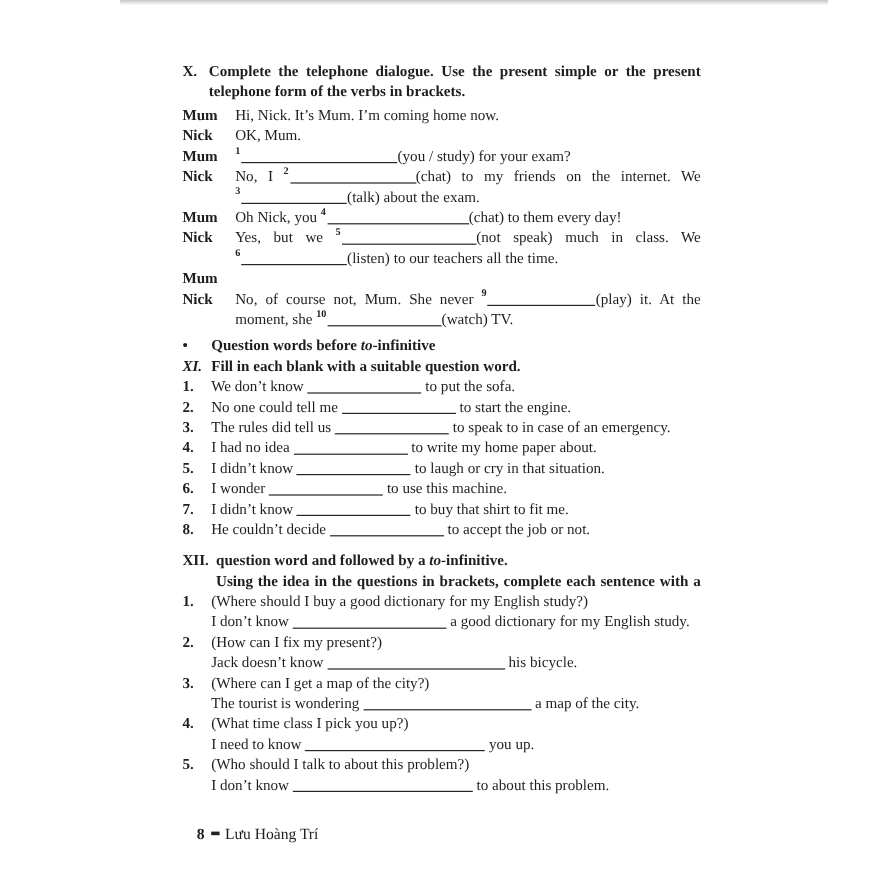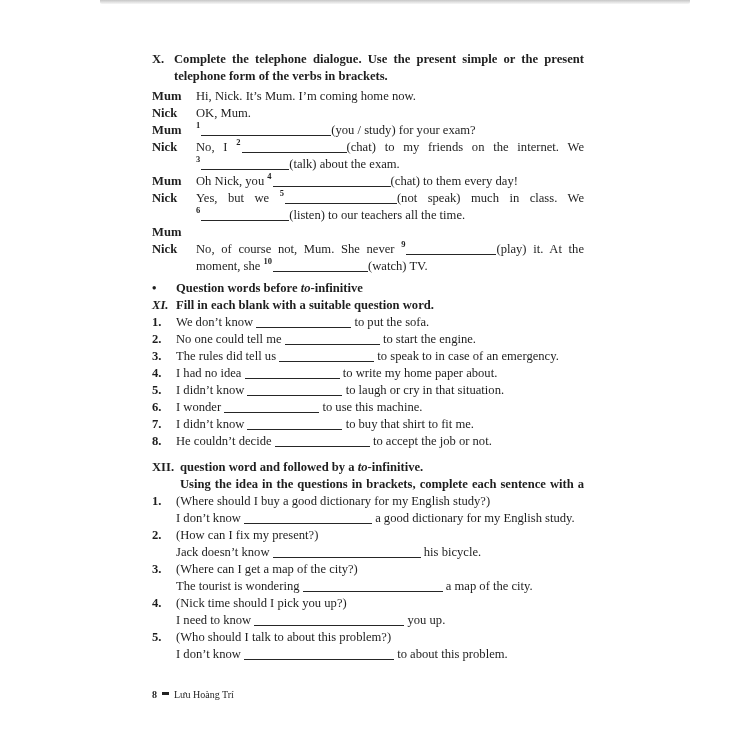--- a/index.html
+++ b/index.html
@@ -47,22 +47,22 @@
     font-weight:bold;
     line-height:0;
     position:relative;
     top:-0.5px;
     margin-right:1px;
   }
   i{font-style:italic;}
   .q-line{display:block;}
   .a-line{display:block;}
   .footer{
-    position:absolute;left:152px;top:686px;
-    font-size:10px;white-space:nowrap;
+    position:absolute;left:164px;top:686px;
+    font-size:13px;white-space:nowrap;
   }
   .footer .pg{font-weight:bold;}
   .footer .sep{
     display:inline-block;width:7px;height:3.5px;background:#222;
     margin:0 5px;vertical-align:3px;
   }
 </style>
 </head>
 <body>
 
@@ -201,21 +201,21 @@
         <div class="row">
           <div class="numcol">3.</div>
           <div class="grow">
             <div class="q-line">(Where can I get a map of the city?)</div>
             <div class="a-line">The tourist is wondering <span class="blank" style="width: 140px;"></span> a map of the city.</div>
           </div>
         </div>
         <div class="row">
           <div class="numcol">4.</div>
           <div class="grow">
-            <div class="q-line">(Nick time should I pick you up?)</div>
+            <div class="q-line">(What time class I pick you up?)</div>
             <div class="a-line">I need to know <span class="blank" style="width: 150px;"></span> you up.</div>
           </div>
         </div>
         <div class="row">
           <div class="numcol">5.</div>
           <div class="grow">
             <div class="q-line">(Who should I talk to about this problem?)</div>
             <div class="a-line">I don’t know <span class="blank" style="width: 150px;"></span> to about this problem.</div>
           </div>
         </div>

